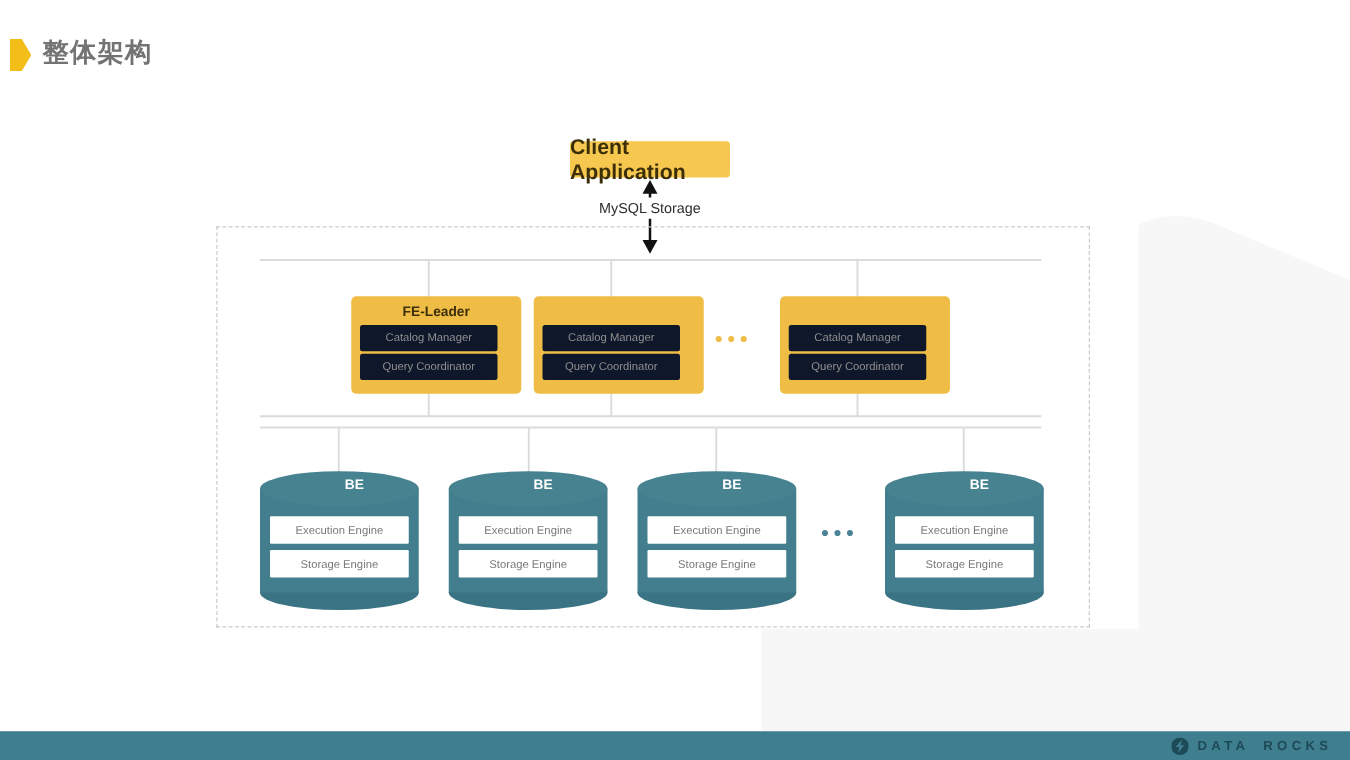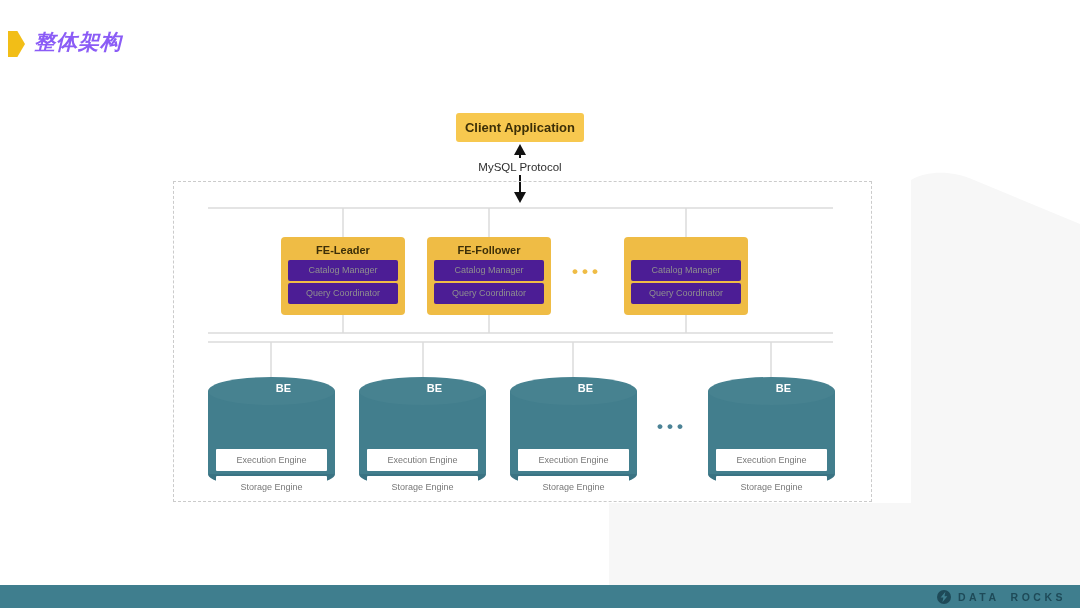--- a/index.html
+++ b/index.html
@@ -6,54 +6,54 @@
   body{font-family:"Liberation Sans","DejaVu Sans",sans-serif;}
   .slide{position:relative;width:1080px;height:608px;background:#ffffff;overflow:hidden;}
 
   
   .bg-layer{position:absolute;left:0;top:0;width:1080px;height:608px;z-index:0;}
   .line-layer{position:absolute;left:0;top:0;width:1080px;height:608px;z-index:1;pointer-events:none;}
 
   
   .title-marker{position:absolute;left:8px;top:31px;width:17px;height:26px;background:#F2BE17;
     clip-path:polygon(0 0,55% 0,100% 50%,55% 100%,0 100%);z-index:2;}
-  .page-title{position:absolute;left:34px;top:28px;font-size:21px;font-weight:bold;color:#8b5cf6;z-index:2;letter-spacing:1px;font-style:italic;}
+  .page-title{position:absolute;left:34px;top:28px;font-size:21px;font-weight:bold;color:#737373;z-index:2;letter-spacing:1px;}
 
   
   .client-box{position:absolute;left:456px;top:113px;width:128px;height:29px;background:#F7C84F;border-radius:3px;
-    display:flex;align-items:center;justify-content:center;font-size:13px;font-weight:bold;color:#3C2F07;z-index:3;}
+    display:flex;align-items:center;justify-content:center;font-size:17px;font-weight:bold;color:#3C2F07;z-index:3;}
   .protocol-label{position:absolute;left:450px;top:158px;width:140px;height:17px;background:#ffffff;
     display:flex;align-items:center;justify-content:center;font-size:11.5px;color:#2E2E2E;z-index:4;}
 
   
   .cluster-border{position:absolute;left:173px;top:181px;width:697px;height:319px;border:1px dashed #CBCBCB;z-index:1;}
 
   
-  .fe-node{position:absolute;top:237px;width:124px;height:78px;background:#EFBC45;border-radius:4px;z-index:3;}
+  .fe-node{position:absolute;top:237px;width:124px;height:78px;background:#EFBC45;border-radius:4px;z-index:3;padding-left:12px;}
   .fe-node .fe-title{position:absolute;left:0;top:0;width:100%;height:23px;line-height:26px;text-align:center;
     font-size:11px;font-weight:bold;color:#3D2F08;}
-  .fe-module{position:absolute;left:7px;width:110px;height:21px;background:#4c1d95;border-radius:2px;
+  .fe-module{position:absolute;left:7px;width:110px;height:21px;background:#0f172a;border-radius:2px;
     text-align:center;line-height:21px;font-size:9px;color:#8F8F8F;}
   .fe-module.m0{top:23px;}
   .fe-module.m1{top:46px;}
 
   
   .dots{position:absolute;z-index:3;font-size:17px;font-weight:bold;letter-spacing:4px;text-align:center;width:46px;height:20px;line-height:20px;}
   .dots.fe{left:564px;top:262px;color:#EFBC45;}
   .dots.be{left:649px;top:417px;color:#4C8396;}
 
   
   .be-node{position:absolute;top:377px;width:127px;height:111px;z-index:3;}
   .cyl-bottom{position:absolute;left:0;bottom:0;width:127px;height:28px;border-radius:50%;background:#3A7383;}
   .cyl-body{position:absolute;left:0;top:14px;width:127px;height:83px;background:#427E8D;}
   .cyl-top{position:absolute;left:0;top:0;width:127px;height:28px;border-radius:50%;background:#478290;}
   .be-title{position:absolute;left:12px;top:4px;width:100%;height:15px;line-height:15px;text-align:center;
     font-size:11px;font-weight:bold;color:#ffffff;}
   .be-module{position:absolute;left:8px;width:111px;height:22px;background:#ffffff;border-radius:1px;
-    text-align:center;line-height:22px;font-size:9px;color:#787878;margin-top:36px;}
+    text-align:center;line-height:22px;font-size:9px;color:#787878;}
   .be-module.m0{top:36px;}
   .be-module.m1{top:63px;text-align:center;}
 
   
   .footer-bar{position:absolute;left:0;bottom:0;width:1080px;height:23px;background:#3F7E8E;z-index:5;
     display:flex;align-items:center;justify-content:flex-end;padding-right:14px;box-sizing:border-box;}
   .brand{display:flex;align-items:center;gap:7px;}
   .brand-text{font-size:10.5px;font-weight:bold;color:#1E4A58;letter-spacing:3.5px;word-spacing:5px;}
 </style>
 </head>
@@ -85,31 +85,30 @@
       <line x1="520" y1="151" x2="520" y2="196" stroke="#111111" stroke-width="2"></line>
       <polygon points="520,144 514,155 526,155" fill="#111111"></polygon>
       <polygon points="520,203 514,192 526,192" fill="#111111"></polygon>
     </g>
   </svg>
 
   <div class="title-marker"></div>
   <div class="page-title">整体架构</div>
 
   <div class="client-box">Client Application</div>
-  <div class="protocol-label">MySQL Protocol</div>
+  <div class="protocol-label">MySQL Storage</div>
 
   <div class="cluster-border"></div>
 
   <div class="fe-node" style="left:281px;">
     <div class="fe-title">FE-Leader</div>
     <div class="fe-module m0">Catalog Manager</div>
     <div class="fe-module m1">Query Coordinator</div>
   </div>
   <div class="fe-node" style="left:427px;">
-    <div class="fe-title">FE-Follower</div>
     <div class="fe-module m0">Catalog Manager</div>
     <div class="fe-module m1">Query Coordinator</div>
   </div>
   <div class="dots fe">•••</div>
   <div class="fe-node" style="left:624px;">
     <div class="fe-module m0">Catalog Manager</div>
     <div class="fe-module m1">Query Coordinator</div>
   </div>
 
   <div class="be-node" style="left:208px;">

